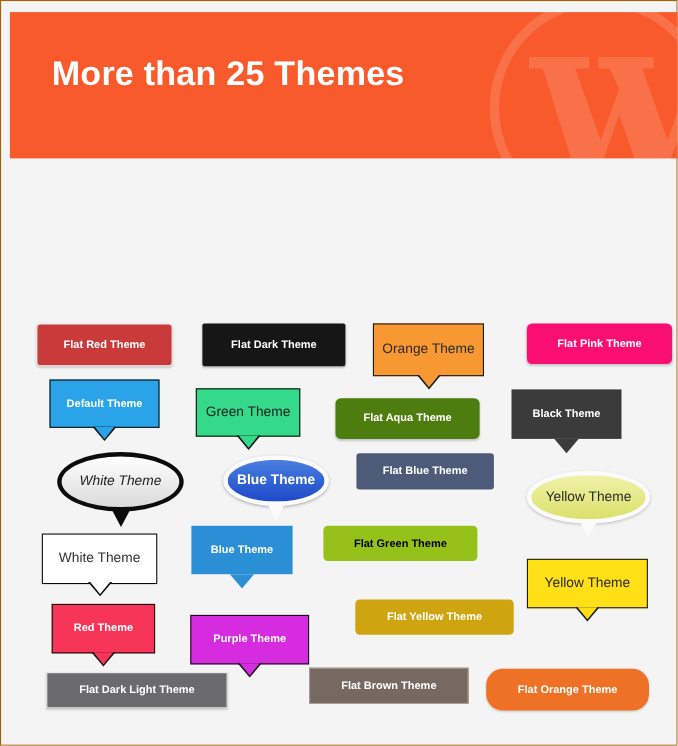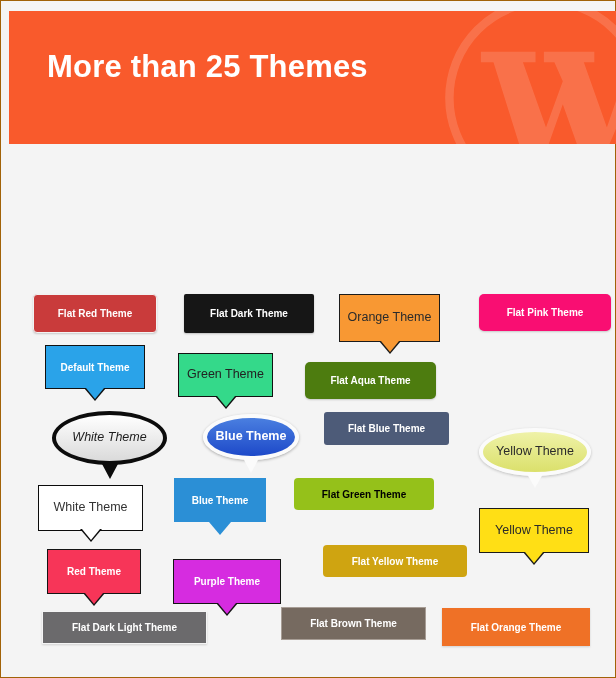--- a/index.html
+++ b/index.html
@@ -205,21 +205,21 @@
     left: 41px; top: 610px; width: 165px; height: 33px;
     background: #6b6a6c; color: #fff; border: 1px solid #f4f4f4;
     box-shadow: 0 1px 2px rgba(0,0,0,.15);
   }
   #t-flat-brown {
     left: 280px; top: 606px; width: 145px; height: 33px;
     background: #766a60; color: #fff; border: 1px solid #a79d95;
   }
   #t-flat-orange {
     left: 441px; top: 607px; width: 148px; height: 38px;
-    background: #ef7126; color: #fff; border-radius: 0;
+    background: #ef7126; color: #fff; border-radius: 15px;
     box-shadow: 0 1px 2px rgba(0,0,0,.15);
   }
 </style>
 </head>
 <body>
 
 <div id="page">
 
   <div class="hero">
     <svg class="hero-mark" viewBox="0 0 100 100">
@@ -257,20 +257,24 @@
   <div class="tip" id="t-green">
     <span>Green Theme</span>
     <i class="arrow-down" style="color:#111;"></i>
     <i class="arrow-down inner" style="color:#34d98a;"></i>
   </div>
 
   <div class="tip" id="t-flat-aqua">
     <span>Flat Aqua Theme</span>
   </div>
 
+  <div class="tip" id="t-black">
+    <span>Black Theme</span>
+    <i class="arrow-down" style="color:#3b3b3b;"></i>
+  </div>
 
   <div class="tip ellipse" id="t-white-ellipse">
     <span>White Theme</span>
     <i class="arrow-down"></i>
   </div>
 
   <div class="tip ellipse" id="t-blue-ellipse">
     <span>Blue Theme</span>
     <i class="arrow-down"></i>
   </div>

